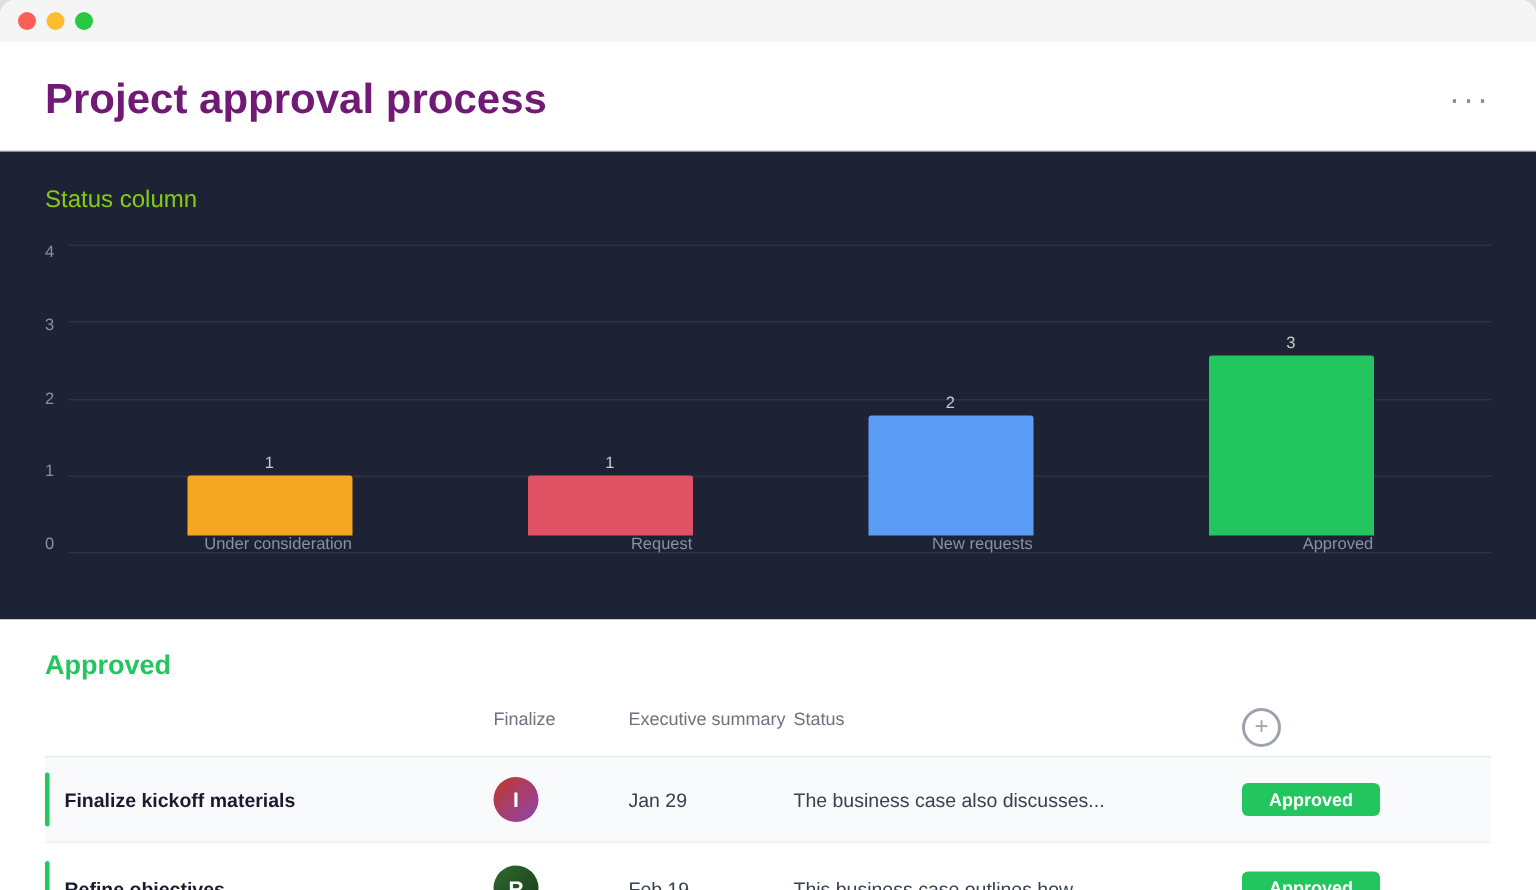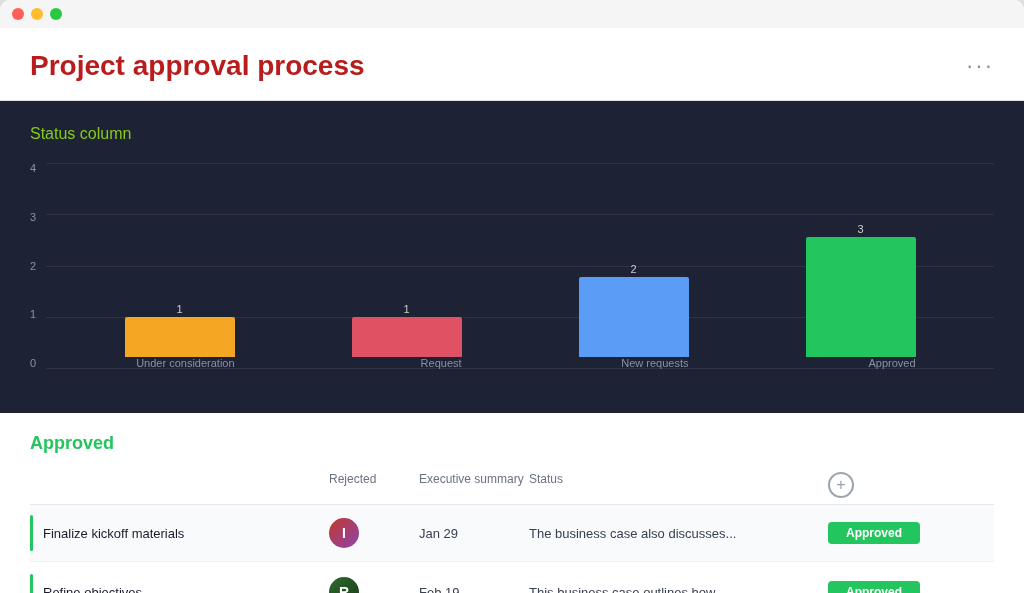--- a/index.html
+++ b/index.html
@@ -37,21 +37,21 @@
     .page-header {
       display: flex;
       align-items: center;
       justify-content: space-between;
       padding: 22px 30px 18px 30px;
       background: #fff;
     }
     .page-title {
       font-size: 28px;
       font-weight: 700;
-      color: #b91c1c;
+      color: #701a75;
     }
     .more-btn {
       background: none;
       border: none;
       cursor: pointer;
       font-size: 22px;
       color: #888;
       letter-spacing: 2px;
       line-height: 1;
     }
@@ -177,21 +177,21 @@
     }
     .table-row-2 {
       display: grid;
       grid-template-columns: 1fr 90px 110px 1fr 130px 36px;
       padding: 10px 0;
       align-items: center;
     }
     .row-title {
       font-size: 13px;
       color: #1a1a2e;
-      font-weight: 400;
+      font-weight: 700;
       display: flex;
       align-items: center;
     }
     .row-indicator {
       width: 3px;
       height: 36px;
       background: #22c55e;
       border-radius: 2px;
       margin-right: 10px;
     }
@@ -303,21 +303,21 @@
         </div>
       </div>
     </div>
   </div>
 
   <div class="table-section">
     <div class="section-heading">Approved</div>
 
     <div class="table-header-row">
       <div class="th"></div>
-      <div class="th">Rejected</div>
+      <div class="th">Finalize</div>
       <div class="th">Executive summary</div>
       <div class="th">Status</div>
       <div class="th">
         <button class="add-btn">+</button>
       </div>
     </div>
 
     <div class="table-row">
       <div class="row-title">
         <div class="row-indicator"></div>

